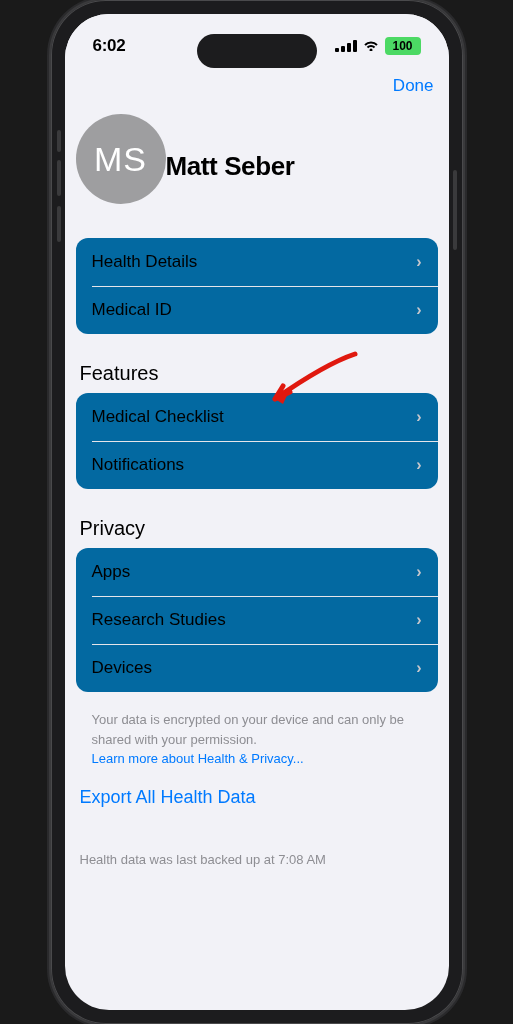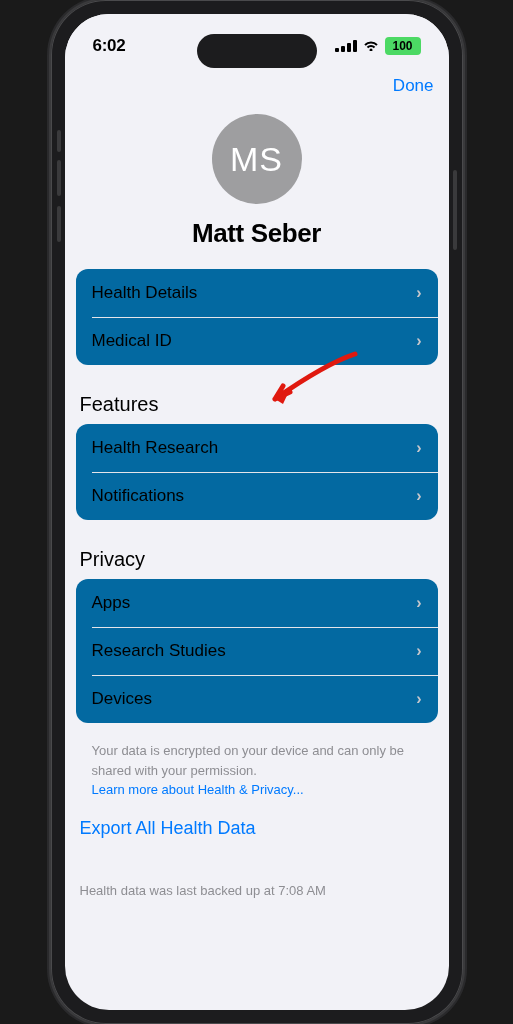--- a/index.html
+++ b/index.html
@@ -106,21 +106,20 @@
       color: #007aff;
       font-weight: 400;
       background: none;
       border: none;
       cursor: pointer;
     }
 
     
     .avatar-section {
       display: flex;
-      flex-direction: column;
       align-items: center;
       padding: 10px 0 20px 0;
     }
 
     .avatar-circle {
       width: 90px;
       height: 90px;
       border-radius: 50%;
       background: #9e9ea0;
       display: flex;
@@ -314,21 +313,21 @@
         </div>
         <div class="card-item">
           <span class="card-item-label">Medical ID</span>
           <span class="chevron">›</span>
         </div>
       </div>
 
       <div class="section-header">Features</div>
       <div class="card">
         <div class="card-item">
-          <span class="card-item-label">Health Research</span>
+          <span class="card-item-label">Medical Checklist</span>
           <span class="chevron">›</span>
         </div>
         <div class="card-item">
           <span class="card-item-label">Notifications</span>
           <span class="chevron">›</span>
         </div>
       </div>
 
       <div class="section-header">Privacy</div>
       <div class="card">

